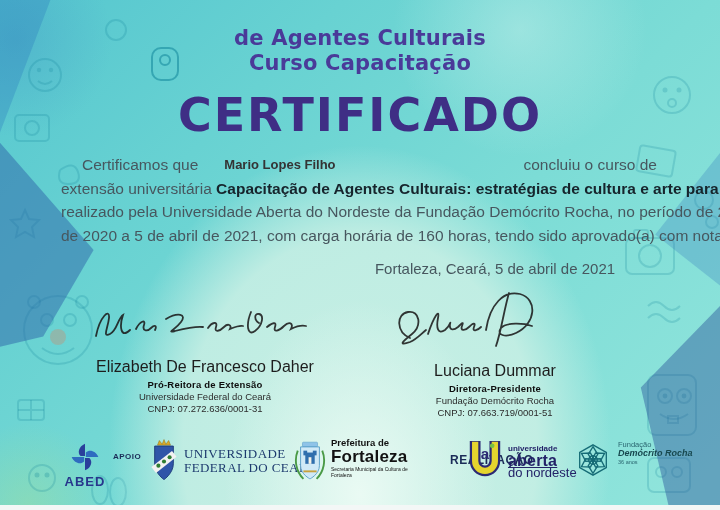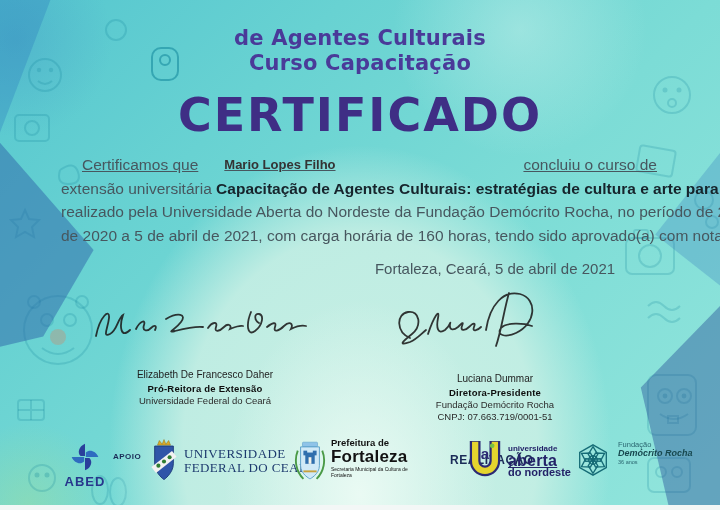--- a/index.html
+++ b/index.html
@@ -50,34 +50,34 @@
   .cert-title {
     position:absolute; top:88px; left:0; right:0; text-align:center;
     font-family:"DejaVu Sans", sans-serif;
     font-size:46px; font-weight:800; color:#3f2e85; letter-spacing:2px;
   }
   .body-text {
     position:absolute; top:153px; left:61px; width:598px;
     font-size:15.5px; color:#47575f; line-height:23.6px;
   }
   .body-line { display:block; text-align:center; white-space:nowrap; }
-  .line-first { display:flex; align-items:flex-end; padding:0 2px 0 21px;text-decoration:underline; }
+  .line-first { display:flex; align-items:flex-end; padding:0 2px 0 21px; }
   .recipient-name { font-size:13px; font-weight:700; color:#343434; margin-left:26px; }
   .line-first .spacer { flex:1; }
   .bold-course { font-weight:700; color:#16242c; }
   .place-date {
     position:absolute; top:260px; left:345px; width:300px; text-align:center;
     font-size:15px; color:#47575f;
   }
 
   
   .sig-block { position:absolute; text-align:center; color:#222; }
   .sig-left  { left:88px;  top:298px; width:234px; }
   .sig-right { left:388px; top:286px; width:214px; }
-  .sig-name { font-size:10px; color:#1d1d1d; margin-top:19px; }
+  .sig-name { font-size:16px; color:#1d1d1d; margin-top:8px; }
   .sig-role { font-size:9.5px; font-weight:800; color:#0e0e0e; margin-top:3px; letter-spacing:0.2px; }
   .sig-org  { font-size:9.5px; color:#2c2c2c; margin-top:1px; }
   .sig-cnpj { font-size:9.5px; color:#2c2c2c; margin-top:1px; }
   .sig-stroke { stroke:#1b1b1b; stroke-width:1.8; fill:none; stroke-linecap:round; opacity:0.88; }
 
   
   .footer-group { position:absolute; }
   .f-abed { left:58px; top:441px; width:54px; text-align:center; }
   .f-abed-label { font-size:13px; font-weight:800; color:#27368c; letter-spacing:1px; margin-top:1px; }
   .f-apoio { left:113px; top:452px; font-size:8px; font-weight:800; color:#1a2b57; letter-spacing:0.5px; }
@@ -86,21 +86,21 @@
   .f-pref { left:294px; top:438px; display:flex; gap:5px; }
   .f-pref-text { color:#121212; }
   .f-pref-l1 { font-size:9.5px; font-weight:700; line-height:10px; }
   .f-pref-l2 { font-size:17px; font-weight:800; line-height:17px; letter-spacing:0.2px; }
   .f-pref-l3 { font-size:5px; width:86px; line-height:5.5px; margin-top:2px; }
   .f-real { left:410px; top:453px; font-size:12px; font-weight:800; color:#1a2b57; letter-spacing:0.5px;padding-left:40px; }
   .f-uane { left:468px; top:441px; display:flex; align-items:center; gap:6px; }
   .f-uane-text { color:#232268; }
   .f-uane-l1 { font-size:8px; font-weight:700; line-height:8px; }
   .f-uane-l2 { font-size:16px; font-weight:800; line-height:15px; letter-spacing:0.2px;text-decoration:underline; }
-  .f-uane-l3 { font-size:11px; font-weight:700; line-height:9px; }
+  .f-uane-l3 { font-size:13px; font-weight:400; line-height:9px; }
   .f-fdr { left:574px; top:441px; display:flex; align-items:flex-start; gap:6px; }
   .f-fdr-text { color:#17484f; }
   .f-fdr-l1 { font-size:7.5px; font-weight:300; line-height:8px; color:#2a6670; }
   .f-fdr-l2 { font-size:9px; font-weight:800; line-height:9.5px;font-style:italic; }
   .f-fdr-l3 { font-size:5.5px; line-height:7px; color:#2a6670; }
 </style>
 </head>
 <body>
 
 <div class="stage">
@@ -198,20 +198,21 @@
       <path class="sig-stroke" d="M8,38 C12,18 22,10 21,20 C20,30 14,40 22,36 C29,33 30,20 35,17 C31,29 33,41 42,32
         M48,31 C52,23 58,21 56,27 C54,33 59,34 63,30 C67,26 69,28 67,32
         M78,21 C90,14 99,16 93,24 C87,32 78,35 87,33 C99,30 108,28 115,29
         M120,30 C124,24 130,23 128,29 C126,35 132,33 136,29 C140,25 144,27 142,31 C147,29 151,27 155,28
         M163,14 C158,26 159,39 167,33 C175,27 176,17 171,16 C166,15 166,22 171,25
         M179,29 C184,25 189,23 187,29 C185,35 191,33 196,28 C201,23 206,25 203,31 C209,28 214,27 218,28"></path>
     </svg>
     <div class="sig-name">Elizabeth De Francesco Daher</div>
     <div class="sig-role">Pró-Reitora de Extensão</div>
     <div class="sig-org">Universidade Federal do Ceará</div>
+    <div class="sig-cnpj">CNPJ: 07.272.636/0001-31</div>
   </div>
 
   <div class="sig-block sig-right">
     <svg width="180" height="68" viewBox="0 0 180 68">
       <path class="sig-stroke" d="M22,52 C8,46 8,28 20,26 C32,24 34,40 24,48 C14,56 10,60 22,56 C29,53 33,48 38,44
         M40,48 C46,30 52,22 50,32 C48,42 50,49 57,44 C62,40 63,34 62,38 C61,44 65,45 70,41 C74,37 76,35 74,40 C72,45 77,45 81,41 C85,37 88,36 86,41 C84,46 89,45 93,41
         M98,44 C102,18 116,4 132,8 C150,13 148,38 128,47 C117,52 108,49 113,42 C118,36 136,37 144,40
         M121,7 C116,24 113,46 108,60"></path>
     </svg>
     <div class="sig-name">Luciana Dummar</div>

